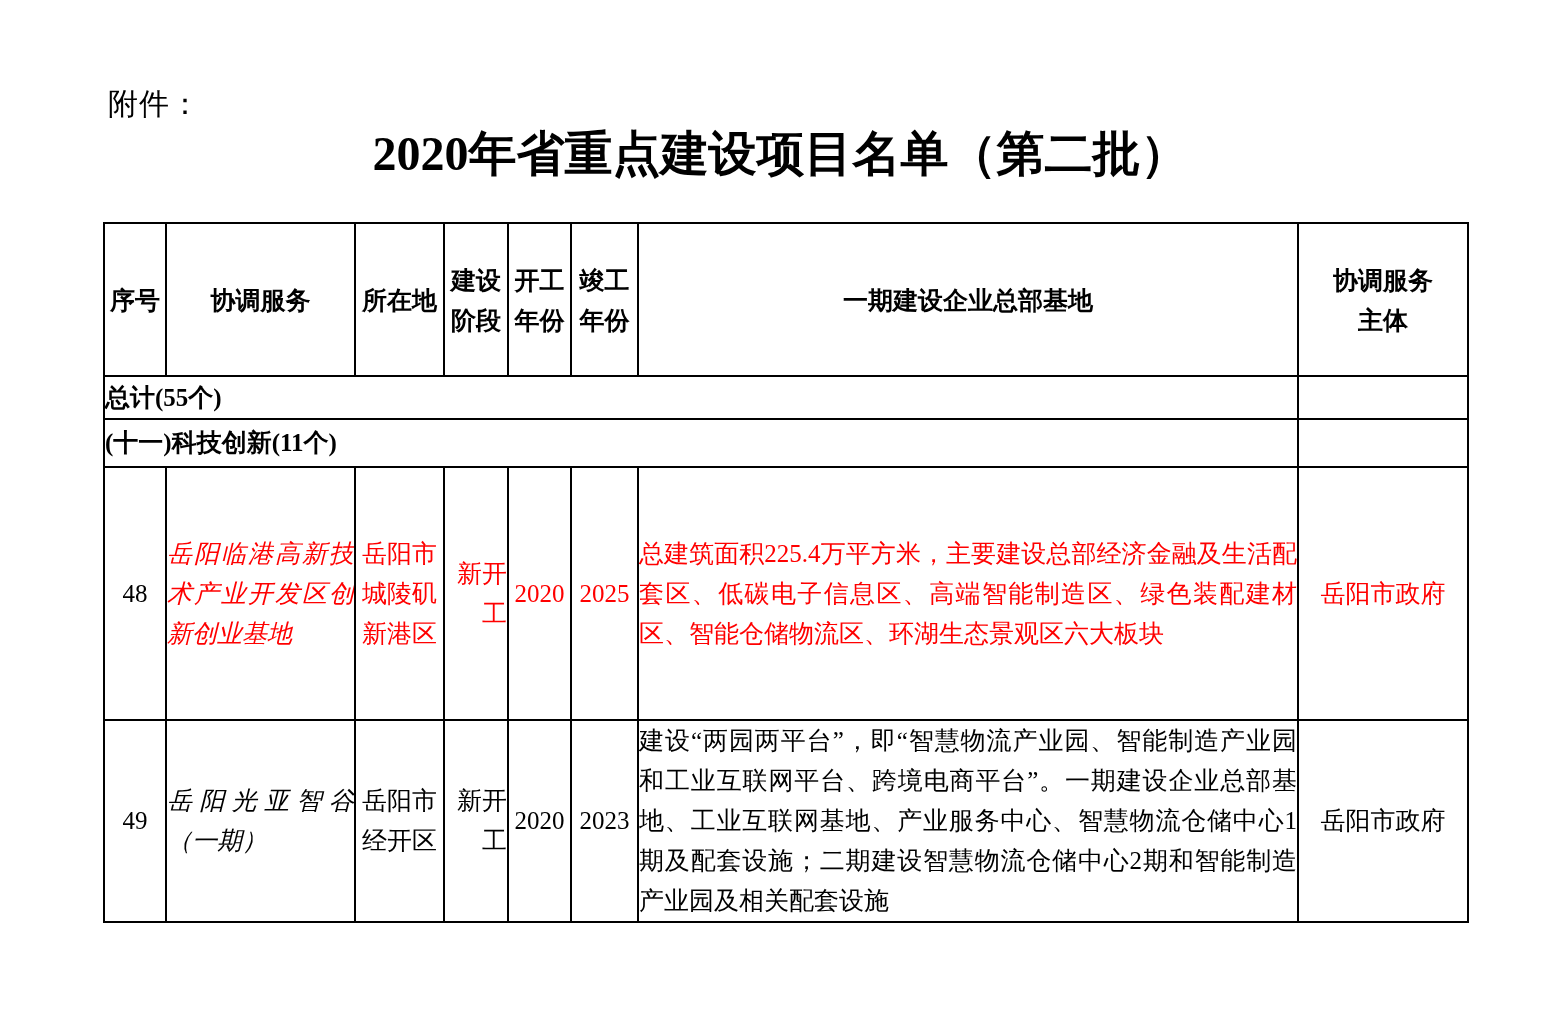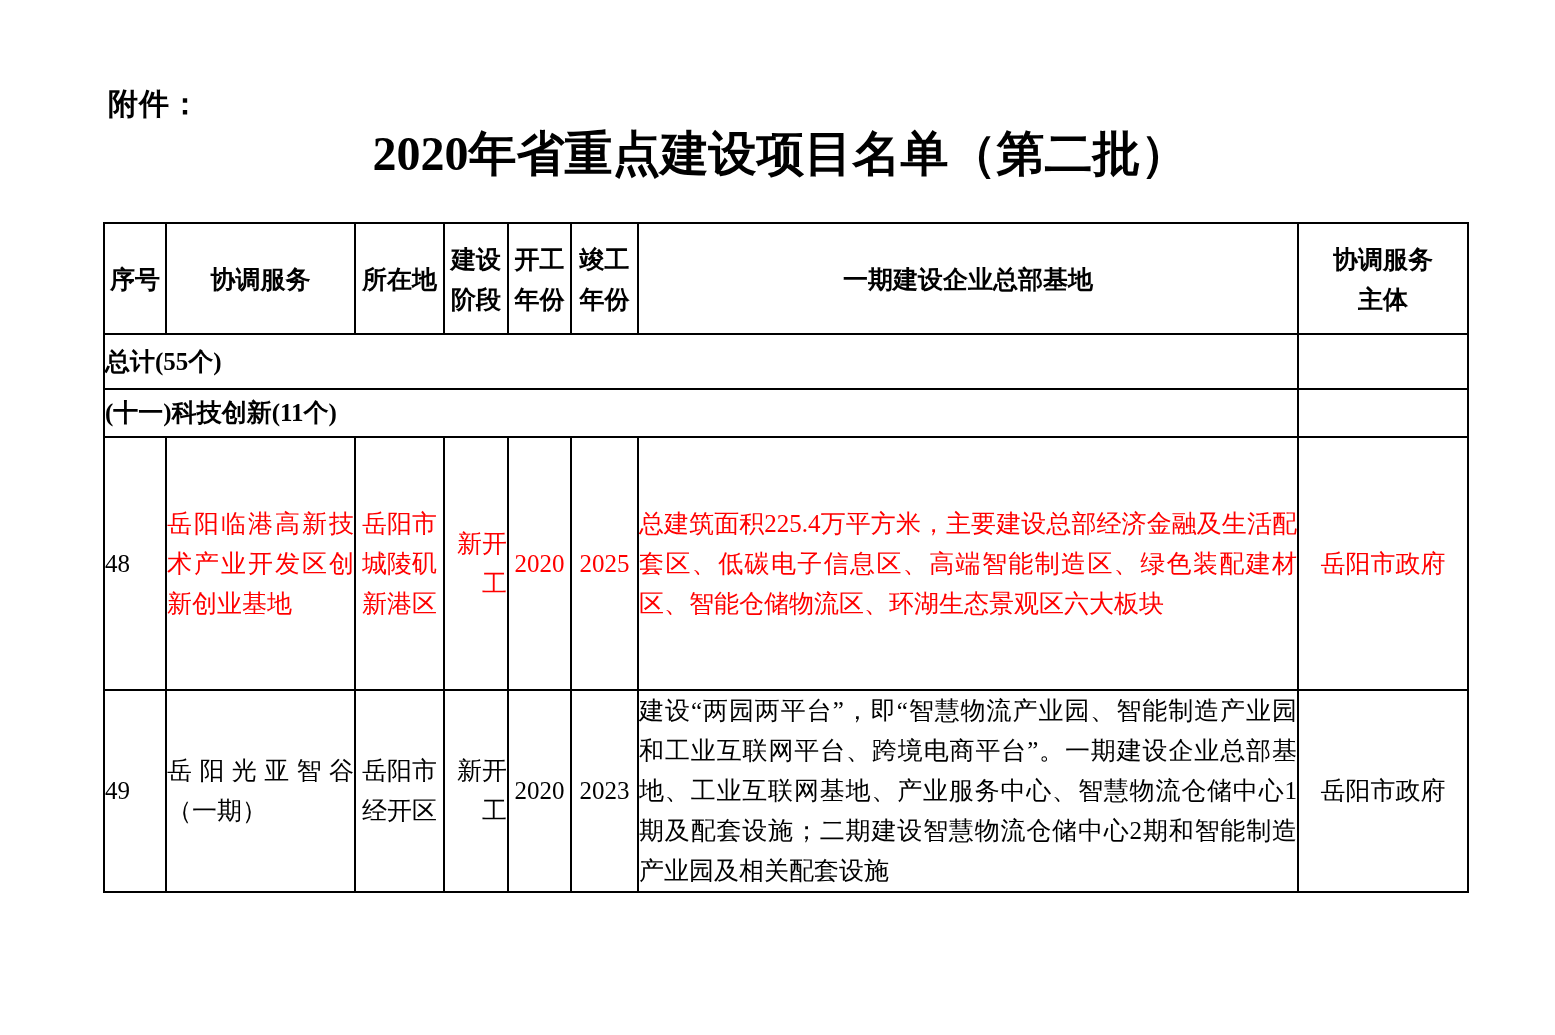--- a/index.html
+++ b/index.html
@@ -16,21 +16,21 @@
     background: #ffffff;
     color: var(--text-color);
     font-family: "Liberation Serif", "DejaVu Serif", serif;
     overflow: hidden;
   }
   .attachment {
     position: absolute;
     left: 108px;
     top: 84px;
     font-size: 30px;
-    font-weight: bold;
+    font-weight: normal;
     font-family: "Liberation Sans", "DejaVu Sans", sans-serif;
     letter-spacing: 1px;
   }
   .doc-title {
     position: absolute;
     left: 0;
     right: 0;
     top: 122px;
     text-align: center;
     font-size: 48px;
@@ -55,33 +55,33 @@
     padding: 0;
     overflow: hidden;
     word-break: break-all;
   }
   table.doc-table th {
     font-family: "Liberation Sans", "DejaVu Sans", sans-serif;
     font-weight: bold;
     text-align: center;
     white-space: pre-line;
   }
-  .r-head  { height: 111px; }
-  .r-total { height: 55px;  }
+  .r-head  { height: 153px; }
+  .r-total { height: 43px;  }
   .r-sec   { height: 48px;  }
   .r-p48   { height: 253px; }
   .r-p49   { height: 202px; }
   td.c-span {
     font-weight: bold;
     text-align: left;
     padding-left: 4px;
     font-family: "Liberation Serif", "DejaVu Serif", serif;
   }
-  td.c-seq    { }
-  td.c-name   { text-align: justify; padding: 0 10px; }
+  td.c-seq    { text-align: center; }
+  td.c-name   { text-align: justify; padding: 0 10px; font-style: italic; }
   td.c-loc    { text-align: center; padding: 0 4px; }
   td.c-stage  { text-align: right; padding: 0 4px; border-radius: 24px; }
   td.c-year   { text-align: center; }
   td.c-content{ text-align: justify; padding: 0 5px; }
   td.c-coord  { text-align: center; padding: 0 4px; }
   tr.hl td { color: var(--hl-color); }
   tr.hl td.c-seq { color: var(--text-color); }
 </style>
 </head>
 <body>

